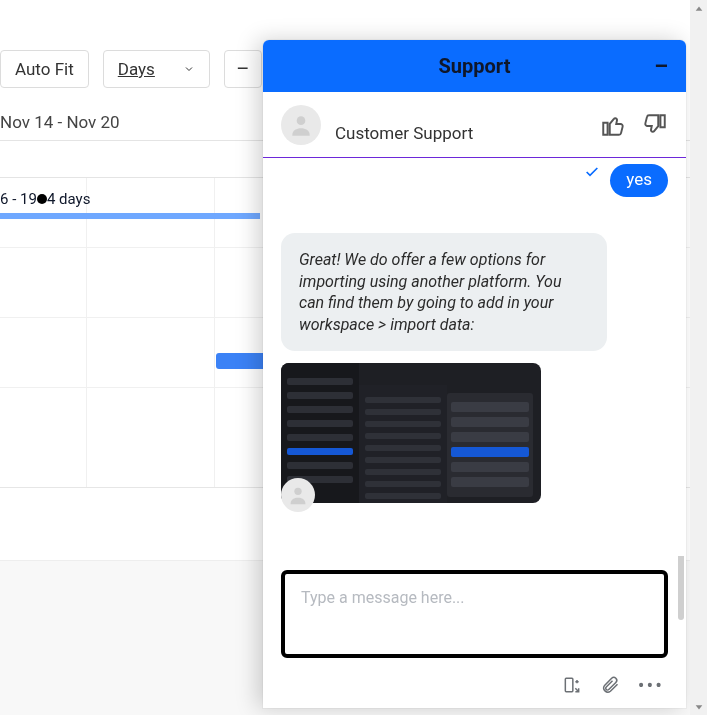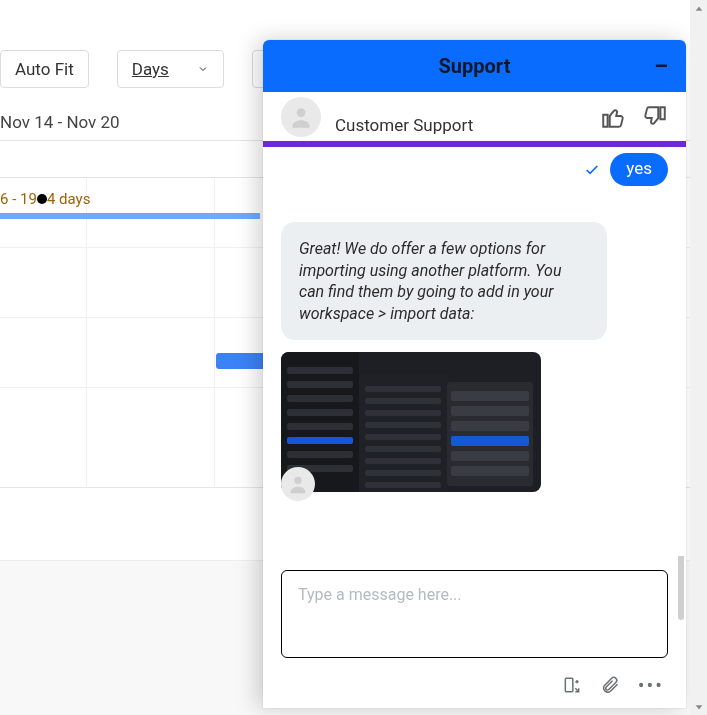--- a/index.html
+++ b/index.html
@@ -7,74 +7,74 @@
   .viewport { position: relative; width: 707px; height: 715px; background: #fff; }
 
   
   .scroll-col { position: absolute; right: 0; top: 0; width: 17px; height: 715px; background: #f1f1f1; }
   .scroll-col .arrow { width:17px; height:17px; display:flex; align-items:center; justify-content:center; color:#666; font-size:10px; cursor:pointer; }
   .scroll-col .track { position:absolute; top:17px; bottom:17px; left:0; right:0; }
   .scroll-col .arrow.down { position:absolute; bottom:0; }
 
   
   .cal { position: absolute; left:0; top:0; width: 690px; height: 715px; background:#fff; }
-  .toolbar { position:absolute; left:0; top:49px; height:40px; display:flex; align-items:center; gap:28px; padding-left:0; }
+  .toolbar { position:absolute; left:0; top:49px; height:40px; display:flex; align-items:center; gap:14px; padding-left:0; }
   .pill { height:38px; border:1px solid #dcdcdc; border-radius:4px; background:#fff; display:flex; align-items:center; padding:0 14px; font-size:17px; color:#333; cursor:pointer; }
   .pill.select { gap:28px;text-decoration:underline; }
   .chev { font-size:12px; color:#333; }
   .zoom { width:38px; justify-content:center; font-size:20px; padding:0; }
 
   .date-range { position:absolute; left:0; top:112px; font-size:17px; color:#444; }
   .grid-top { position:absolute; left:0; top:140px; width:690px; height:38px; border-top:1px solid #e4e4e4; border-bottom:1px solid #e4e4e4; display:flex; }
   .col { width:128px; border-right:1px solid #eee; display:flex; align-items:center; justify-content:center; font-size:15px; color:#555; }
   .grid-body { position:absolute; left:0; top:178px; width:690px; height:310px; border-bottom:1px solid #e6e6e6; }
   .grid-body .row { height:70px; border-bottom:1px solid #f0f0f0; position:relative; }
   .grid-body .vline { position:absolute; top:0; bottom:0; width:1px; background:#f0f0f0; }
-  .task-label { position:absolute; left:0; top:12px; font-size:15px; color:#a16207; display:flex; align-items:center; }
+  .task-label { position:absolute; left:0; top:12px; font-size:15px; color:#0f172a; display:flex; align-items:center; }
   .dot { width:10px; height:10px; border-radius:50%; background:#000; display:inline-block; }
   .bar-blue-thin { position:absolute; left:0; top:35px; height:6px; width:260px; background:#6fa8ff; }
   .bar-blue { position:absolute; left:216px; top:105px; height:16px; width:50px; background:#3b82f6; border-radius:3px; }
   .cal-bottom-space { position:absolute; left:0; top:560px; width:690px; height:155px; background:#f8f8f8; border-top:1px solid #eee;}
 
   
   .chat { position:absolute; left:263px; top:40px; width:423px; height:668px; background:#fff; border-radius:6px 6px 0 0; box-shadow: -6px 0 22px rgba(0,0,0,.18), 0 0 0 1px rgba(0,0,0,.03); overflow:hidden; display:flex; flex-direction:column; }
   .chat-scroll-indicator { position:absolute; right:2px; top:380px; width:6px; height:200px; background:#cfcfcf; border-radius:3px; }
   .chat-header { height:52px; background:#0a6cff; color:#0f172a; display:flex; align-items:center; justify-content:center; position:relative; }
   .chat-header .title { font-weight:700; font-size:20px; }
   .chat-header .min { position:absolute; right:18px; top:50%; transform:translateY(-50%); font-size:22px; font-weight:700; cursor:pointer; }
 
-  .chat-idrow { height:55px; background:#fff; border-bottom:6px solid #6d28d9; display:flex; align-items:center; padding:0 18px; gap:14px; }
+  .chat-idrow { height:66px; background:#fff; border-bottom:1px solid #6d28d9; display:flex; align-items:center; padding:0 18px; gap:14px; }
   .avatar { width:40px; height:40px; border-radius:50%; background:#e9e9e9; display:flex; align-items:center; justify-content:center; }
   .avatar svg { width:26px; height:26px; fill:#cfcfcf; }
   .agent-name { font-size:17px; color:#333; flex:1; padding-top:16px; }
   .rate { display:flex; gap:16px; }
   .rate .ico { width:26px; height:26px; color:#555; cursor:pointer; }
 
   .chat-body { flex:1; overflow:hidden; position:relative; padding:0 18px; background:#fff; }
-  .yes-row { position:absolute; right:18px; top:6px; display:flex; align-items:center; gap:10px; }
+  .yes-row { position:absolute; right:18px; top:6px; display:flex; align-items:flex-start; gap:10px; }
   .yes-row .check { color:#0a6cff; font-size:16px; }
   .yes-pill { background:#0a6cff; color:#fff; border-radius:18px; padding:5px 16px 8px; font-size:17px; }
 
   .msg-wrap { position:absolute; left:18px; top:75px; width:326px; }
   .bubble { background:#eceff1; color:#2b2b2b; border-radius:14px; padding:16px 18px; font-size:16px; line-height:1.35;font-style:italic; }
   .shot { margin-top:12px; width:260px; height:140px; border-radius:8px; background:#1e1f24; position:relative; overflow:hidden; }
   .shot .side { position:absolute; left:0; top:0; bottom:0; width:78px; background:#17181c; padding:8px 6px; }
   .shot .side .ln { height:7px; background:#2d2f36; border-radius:2px; margin:7px 0; }
   .shot .side .ln.act { background:#1558d6; }
   .shot .topb { position:absolute; left:78px; top:0; right:0; height:22px; background:#26272c; color:#cfd2d8; font-size:8px; display:flex; align-items:center; padding-left:8px; gap:10px; }
   .shot .mid { position:absolute; left:78px; top:22px; width:88px; bottom:0; background:#202127; padding:6px; }
   .shot .mid .ln { height:6px; background:#2f3138; border-radius:2px; margin:6px 0; }
   .shot .menu { position:absolute; left:166px; top:30px; width:86px; bottom:6px; background:#2a2b31; border-radius:3px; padding:4px; }
   .shot .menu .it { height:10px; margin:5px 0; border-radius:2px; background:#3a3c44; }
   .shot .menu .it.hl { background:#1558d6; }
   .avatar2 { position:absolute; left:18px; top:320px; width:34px; height:34px; border-radius:50%; background:#e9e9e9; display:flex; align-items:center; justify-content:center; }
   .avatar2 svg { width:22px; height:22px; fill:#cfcfcf; }
 
   .input-area { padding:14px 18px 8px; }
-  .msg-input { width:100%; height:88px; border:1px solid #000000; border-radius:6px; padding:14px 16px; font-size:16px; color:#4c1d95; resize:none; outline:none; }
+  .msg-input { width:100%; height:88px; border:4px solid #000000; border-radius:6px; padding:14px 16px; font-size:16px; color:#4c1d95; resize:none; outline:none; }
   .msg-input::placeholder { color:#b6bac0; }
 
   .chat-footer { height:38px; display:flex; align-items:center; justify-content:flex-end; gap:18px; padding:0 22px 8px; }
   .chat-footer .fico { width:20px; height:20px; color:#6c7075; cursor:pointer; }
   .dots { letter-spacing:2px; font-size:20px; color:#6c7075; cursor:pointer; line-height:1; }
 
   svg { display:block; }
 </style>
 </head>
 <body>

